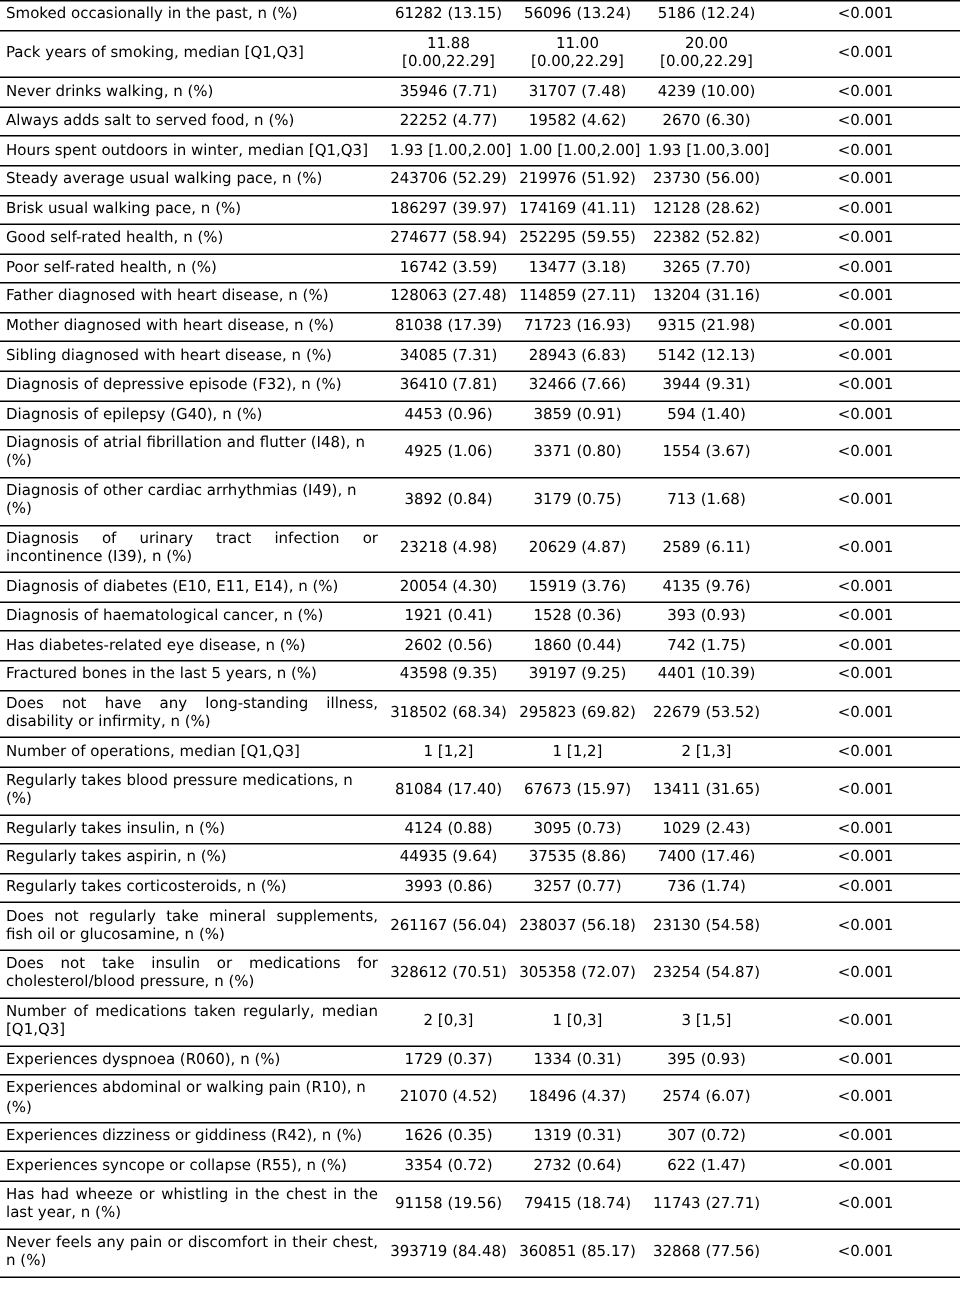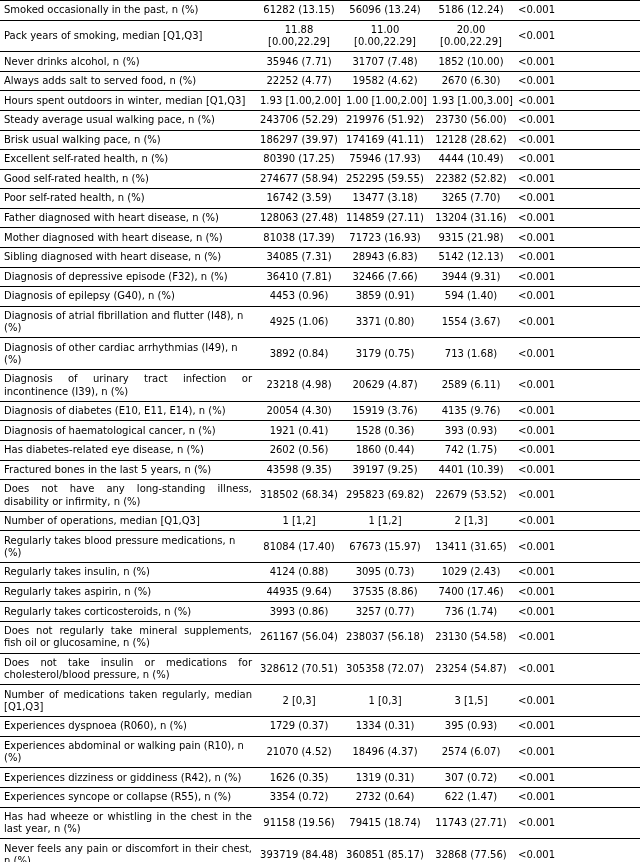--- a/index.html
+++ b/index.html
@@ -47,21 +47,21 @@
   }
   td.num {
     width: 86px;
     text-align: center;
     white-space: nowrap;
     padding-left: 2px;
     padding-right: 2px;
   }
   td.pval {
     width: 126px;
-    text-align: left;
+    text-align: center;
     white-space: nowrap;
   }
   td.num .stack-a { display: block; }
   td.num .stack-b { display: block; }
   p.footnote {
     margin: 0;
     padding: 9px 6px 0 5px;
     font-size: 10px;
     line-height: 1.3;
     text-align: justify;
@@ -91,24 +91,24 @@
             <span class="stack-a">11.00</span>
             <span class="stack-b">[0.00,22.29]</span>
           </td>
           <td class="num">
             <span class="stack-a">20.00</span>
             <span class="stack-b">[0.00,22.29]</span>
           </td>
           <td class="pval">&lt;0.001</td>
         </tr>
         <tr>
-          <td class="label single">Never drinks alcohol, n (%)</td>
+          <td class="label single">Never drinks walking, n (%)</td>
           <td class="num">35946 (7.71)</td>
           <td class="num">31707 (7.48)</td>
-          <td class="num">1852 (10.00)</td>
+          <td class="num">4239 (10.00)</td>
           <td class="pval">&lt;0.001</td>
         </tr>
         <tr>
           <td class="label single">Always adds salt to served food, n (%)</td>
           <td class="num">22252 (4.77)</td>
           <td class="num">19582 (4.62)</td>
           <td class="num">2670 (6.30)</td>
           <td class="pval">&lt;0.001</td>
         </tr>
         <tr>
@@ -123,27 +123,20 @@
           <td class="num">243706 (52.29)</td>
           <td class="num">219976 (51.92)</td>
           <td class="num">23730 (56.00)</td>
           <td class="pval">&lt;0.001</td>
         </tr>
         <tr>
           <td class="label single">Brisk usual walking pace, n (%)</td>
           <td class="num">186297 (39.97)</td>
           <td class="num">174169 (41.11)</td>
           <td class="num">12128 (28.62)</td>
-          <td class="pval">&lt;0.001</td>
-        </tr>
-        <tr>
-          <td class="label single">Excellent self-rated health, n (%)</td>
-          <td class="num">80390 (17.25)</td>
-          <td class="num">75946 (17.93)</td>
-          <td class="num">4444 (10.49)</td>
           <td class="pval">&lt;0.001</td>
         </tr>
         <tr>
           <td class="label single">Good self-rated health, n (%)</td>
           <td class="num">274677 (58.94)</td>
           <td class="num">252295 (59.55)</td>
           <td class="num">22382 (52.82)</td>
           <td class="pval">&lt;0.001</td>
         </tr>
         <tr>

